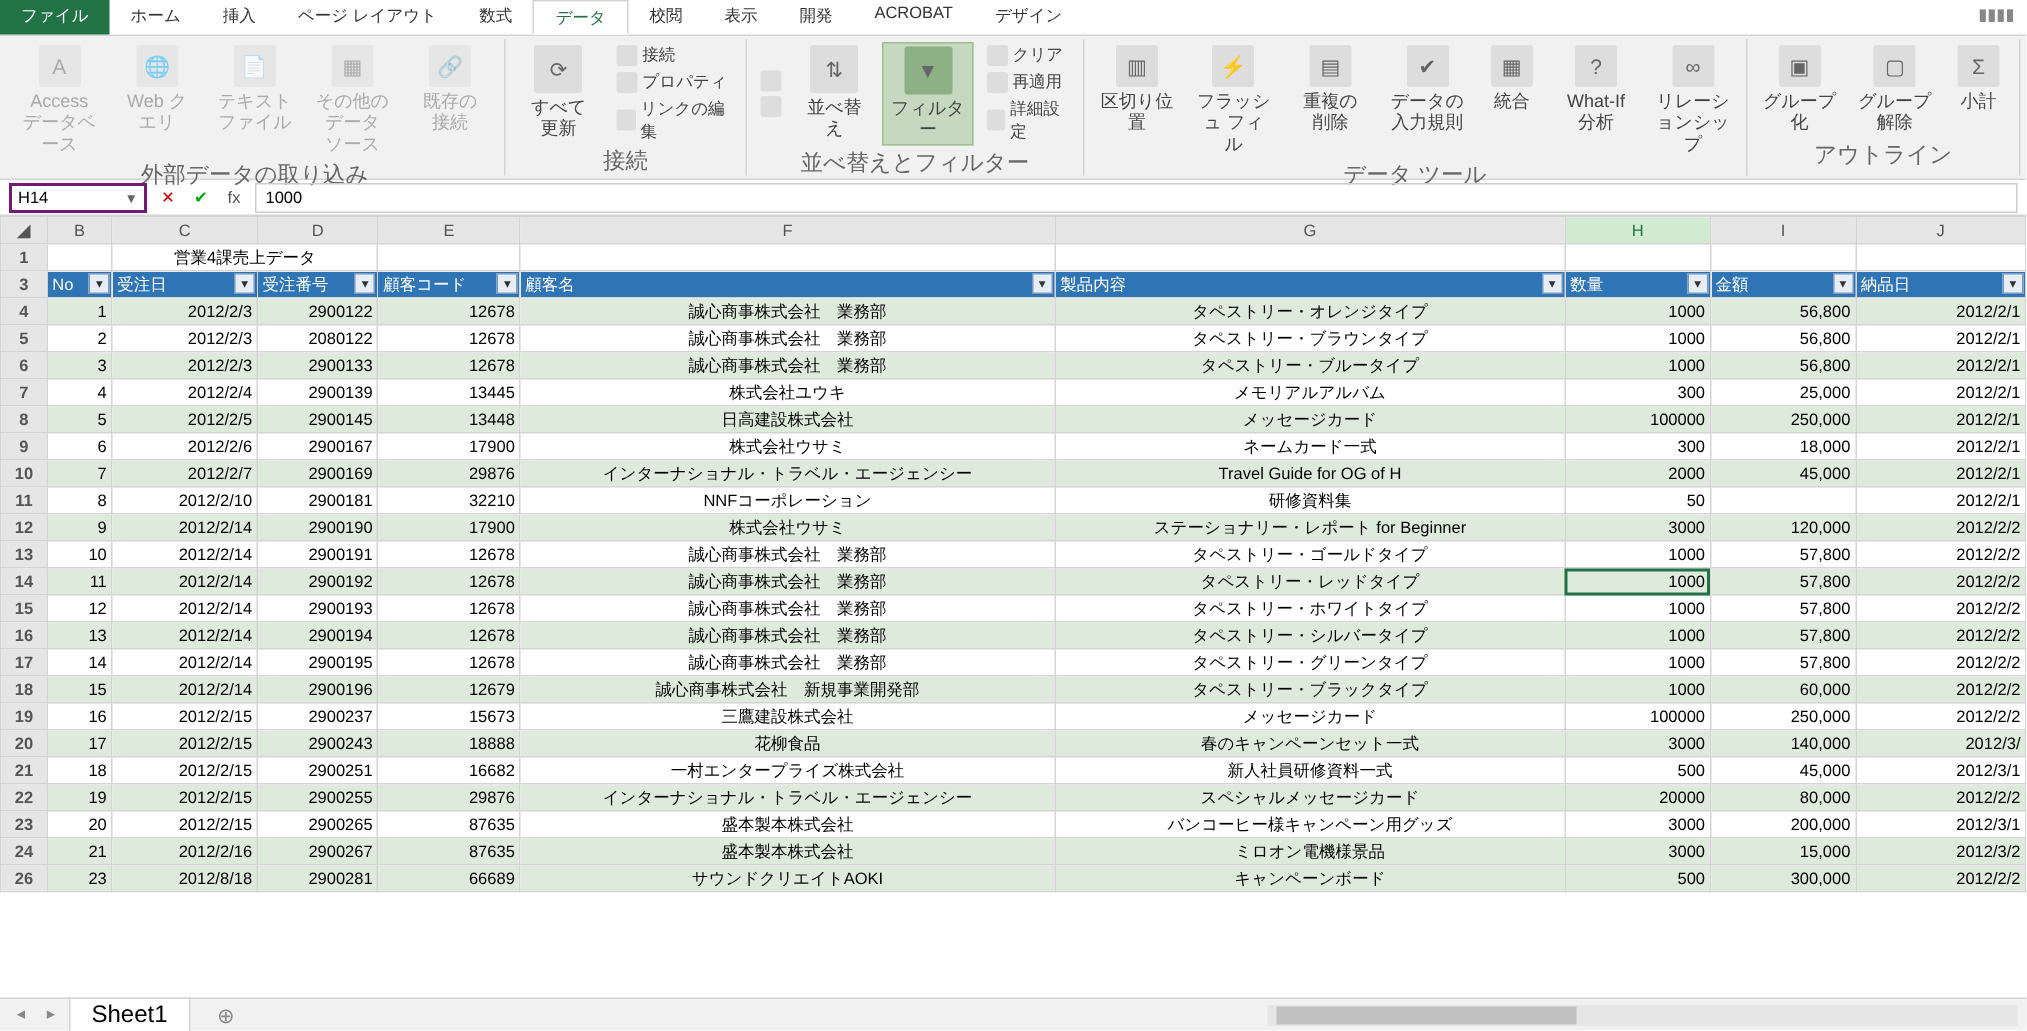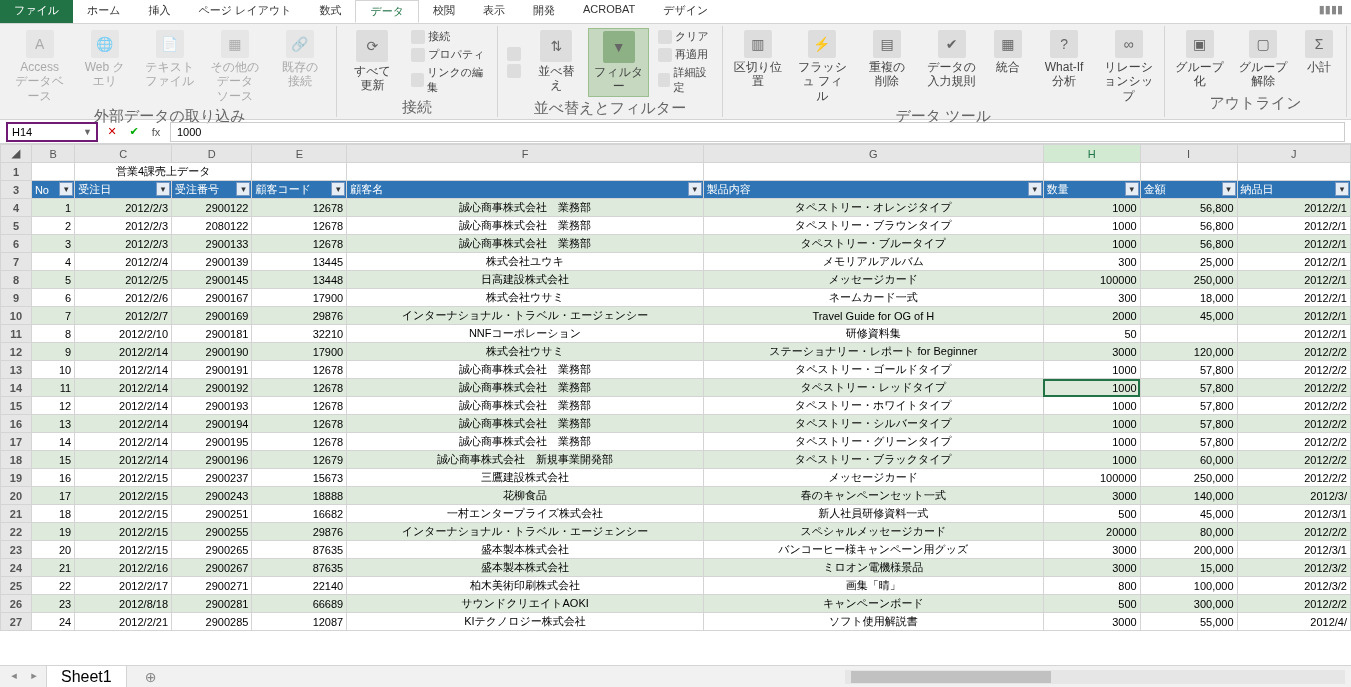--- a/index.html
+++ b/index.html
@@ -516,55 +516,31 @@
           <td class="num">21</td>
           <td class="num">2012/2/16</td>
           <td class="num">2900267</td>
           <td class="num">87635</td>
           <td class="txt">盛本製本株式会社</td>
           <td class="txt">ミロオン電機様景品</td>
           <td class="num">3000</td>
           <td class="num">15,000</td>
           <td class="num">2012/3/2</td>
         </tr>
-        <tr class="drow odd">
-          <th class="rh">25</th>
-          <td class="num">22</td>
-          <td class="num">2012/2/17</td>
-          <td class="num">2900271</td>
-          <td class="num">22140</td>
-          <td class="txt">柏木美術印刷株式会社</td>
-          <td class="txt">画集「晴」</td>
-          <td class="num">800</td>
-          <td class="num">100,000</td>
-          <td class="num">2012/3/2</td>
-        </tr>
         <tr class="drow even">
           <th class="rh">26</th>
           <td class="num">23</td>
           <td class="num">2012/8/18</td>
           <td class="num">2900281</td>
           <td class="num">66689</td>
           <td class="txt">サウンドクリエイトAOKI</td>
           <td class="txt">キャンペーンボード</td>
           <td class="num">500</td>
           <td class="num">300,000</td>
           <td class="num">2012/2/2</td>
-        </tr>
-        <tr class="drow odd">
-          <th class="rh">27</th>
-          <td class="num">24</td>
-          <td class="num">2012/2/21</td>
-          <td class="num">2900285</td>
-          <td class="num">12087</td>
-          <td class="txt">KIテクノロジー株式会社</td>
-          <td class="txt">ソフト使用解説書</td>
-          <td class="num">3000</td>
-          <td class="num">55,000</td>
-          <td class="num">2012/4/</td>
         </tr>
       </tbody>
     </table>
 </div>
 
 <div class="sheet-tabs">
  <span class="stbtn">◂</span>
  <span class="stbtn">▸</span>
  <div class="stab">Sheet1</div>
  <div class="stab add">⊕</div>

